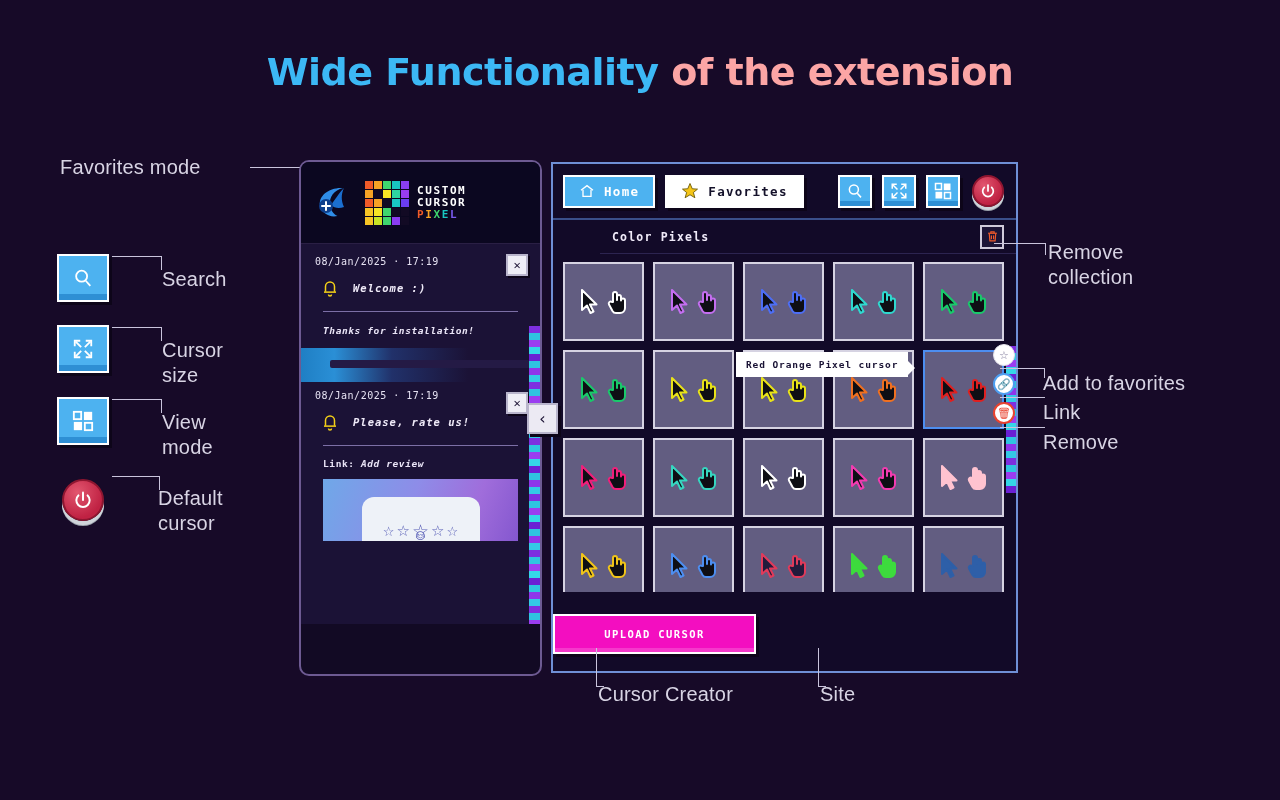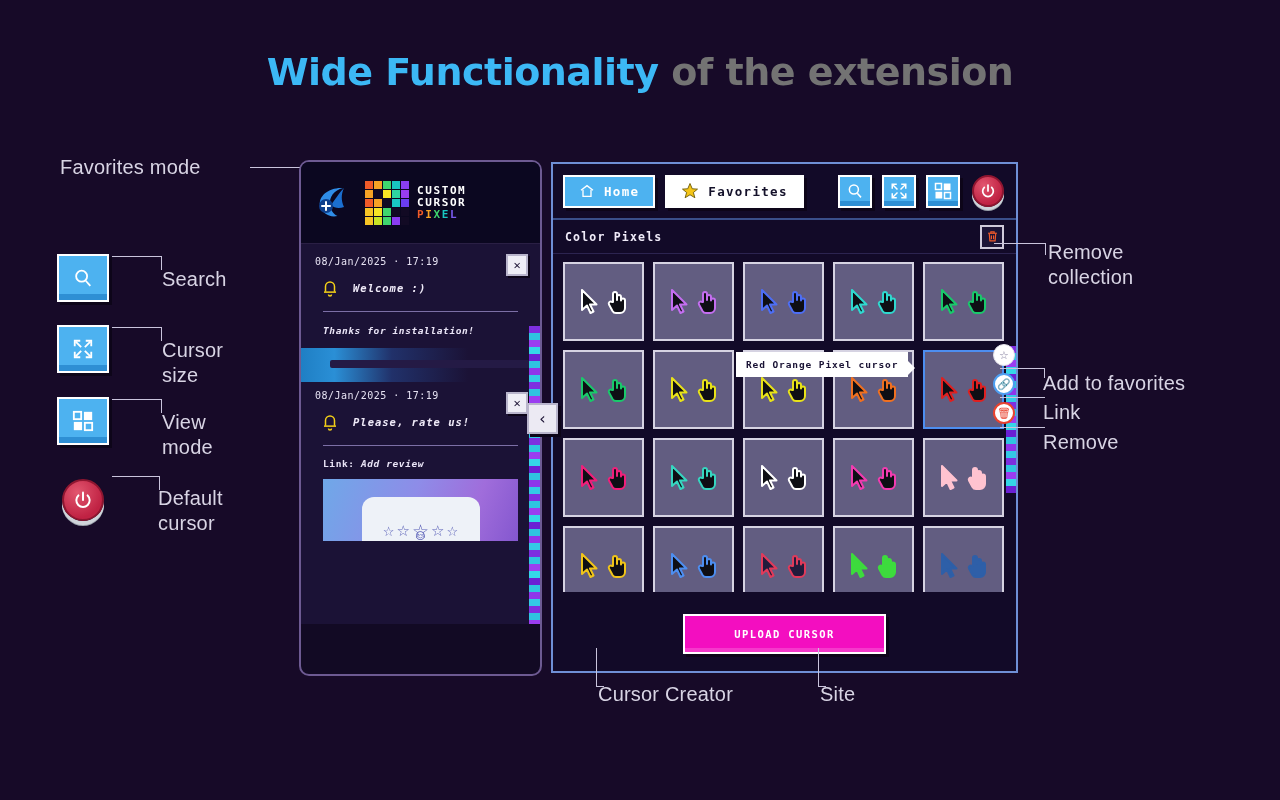--- a/index.html
+++ b/index.html
@@ -11,21 +11,21 @@
     color:#ffffff;
   }
   
   #page-title {
     position:absolute; top:50px; left:0; width:100%;
     text-align:center;
     font-size:38px; font-weight:bold; letter-spacing:-0.5px;
     font-family:"DejaVu Sans", sans-serif;
   }
   #page-title .accent { color:#3cb8f5; }
-  #page-title .plain { color:#737373; font-weight:bold; }
+  #page-title .plain { color:#fca5a5; font-weight:bold; }
 
   
   .anno {
     position:absolute;
     color:#d8d4e4;
     font-size:20px;
     font-family:"Liberation Sans", sans-serif;
     line-height:25px;
     letter-spacing:0.2px;
     white-space:pre-line;
@@ -167,21 +167,21 @@
     box-shadow:3px 3px 0 #0d0519; display:flex;align-items:center;justify-content:center;
     position:relative;
   }
   .tbtn::after{content:"";position:absolute;left:0;right:0;bottom:0;height:5px;background:#2e8fd4;}
   .tbtn svg{position:relative;z-index:2;}
   .tbtn-power{ width:36px;height:36px;display:flex;align-items:center;justify-content:center;}
   .tbtn-power .power-circle{width:32px;height:32px;box-shadow:0 3px 0 #cfd4da,0 4px 0 #9aa1ab;}
 
   #collection-bar{
     height:34px; display:flex; align-items:center; justify-content:space-between;
-    padding:0 12px; border-bottom:1px solid #2c2450;
+    padding:0 12px; border-bottom:1px solid #2c2450;margin-left:47px;
   }
   #collection-title{
     font-family:"DejaVu Sans Mono", monospace; font-size:11.5px; font-weight:bold;
     letter-spacing:1.2px; color:#efeaf8;
   }
   #remove-collection{
     width:24px;height:24px; background:#1c1436; border:2px solid #cfcada;
     display:flex;align-items:center;justify-content:center; color:#f0592a; font-size:13px;
   }
 
@@ -222,21 +222,21 @@
   .ha.link{ color:#4d9ef0; border:2px solid #4d9ef0;}
   .ha.trash{ color:#e8432f; border:2px solid #e8432f;}
 
   #grid-scrollbar{
     position:absolute; right:0; top:92px; width:10px; height:146px;
   }
   #grid-scrollbar i{ display:block; width:10px; height:7px;}
 
   #main-footer{
     position:absolute; left:0; bottom:0; width:100%; height:74px;
-    display:flex; align-items:center; justify-content:center; gap:15px;
+    display:flex; align-items:center; gap:15px;
   }
   .bigbtn{
     width:203px; height:40px; border:2px solid #ffffff;
     box-shadow:3px 3px 0 #0d0519;
     display:flex;align-items:center;justify-content:center;
     font-family:"DejaVu Sans Mono", monospace; font-size:10.5px; font-weight:bold;
     letter-spacing:1.4px; color:#ffffff; position:relative;
   }
   .bigbtn.upload{ background:#f30ec0; }
   .bigbtn.more{ background:#39b1ef; }

